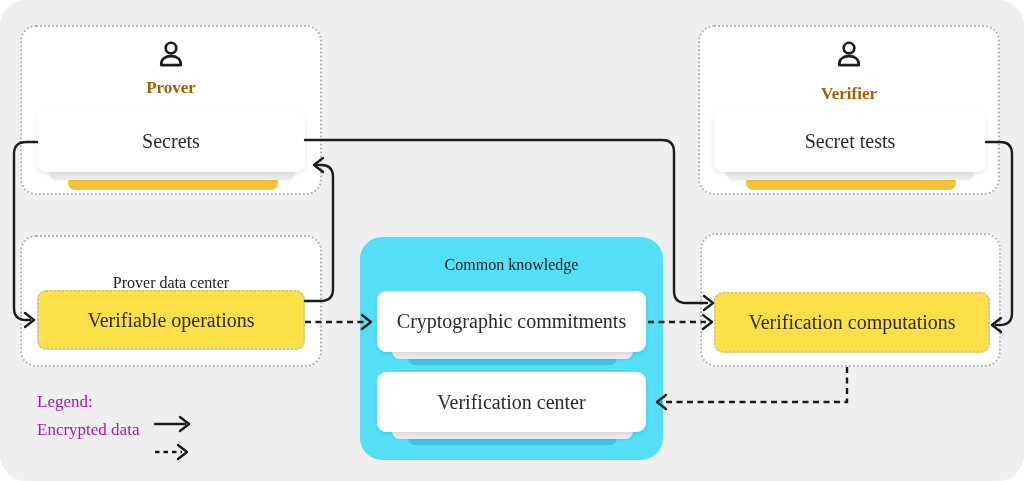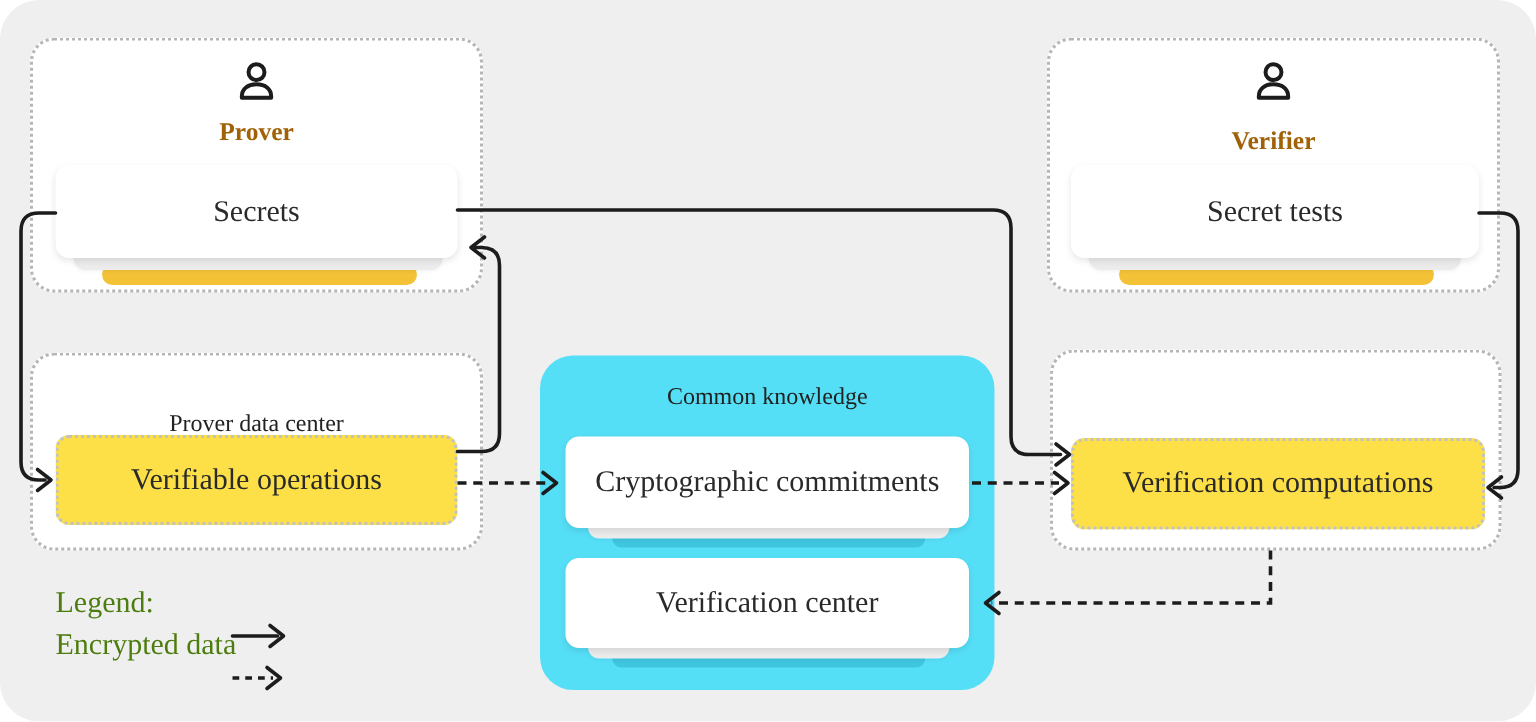--- a/index.html
+++ b/index.html
@@ -44,21 +44,21 @@
   .stack-gray{
     position:absolute;background:var(--stack_gray);border-radius:8px;z-index:2;
     box-shadow:0 1px 3px rgba(0,0,0,0.05);
   }
   .stack-pill{position:absolute;border-radius:8px;z-index:1;}
   .stack-pill.yellow{background:var(--yellow);}
   .stack-pill.cyan{background:var(--cyan_dark);}
   .common-box{
     position:absolute;background:var(--cyan);border-radius:22px;z-index:0;
   }
-  .legend{position:absolute;left:37px;top:388px;font-size:20px;color:#4d7c0f;}
+  .legend{position:absolute;left:37px;top:388px;font-size:17px;color:#a21caf;}
   .legend-row{height:28px;line-height:28px;}
   .arrows{position:absolute;inset:0;z-index:6;pointer-events:none;}
   .arrows path{fill:none;stroke:var(--line);}
   .arrows path.conn{stroke-width:2.4;stroke-linecap:round;stroke-linejoin:round;}
   .arrows path.dash{stroke-width:2.4;stroke-dasharray:6 4.5;stroke-linecap:butt;}
   .arrows path.head{stroke-width:2.4;stroke-linecap:round;stroke-linejoin:round;}
   .person{display:block;}
   .person circle,.person path{fill:none;stroke:var(--line);stroke-width:2.5;}
 </style>
 </head>

